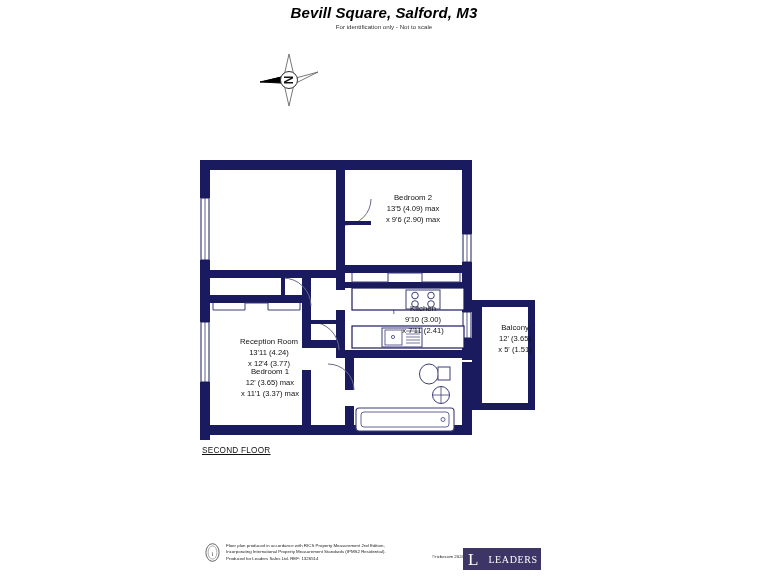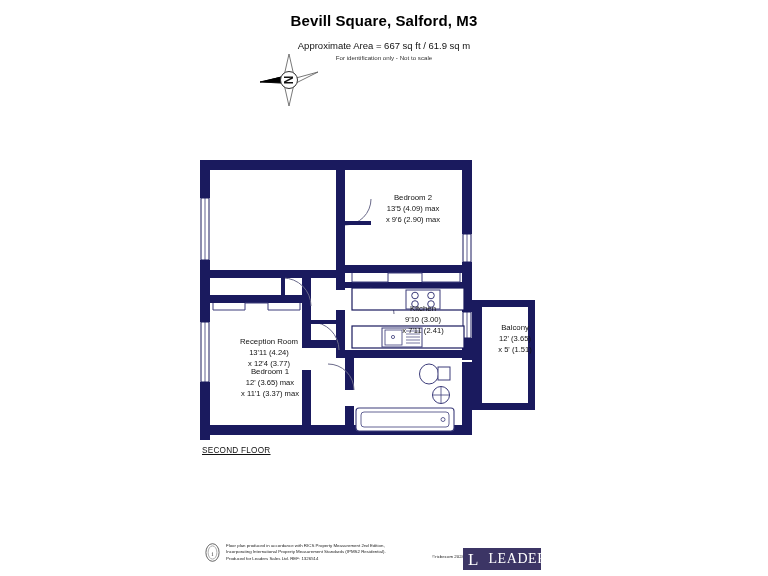--- a/index.html
+++ b/index.html
@@ -24,22 +24,23 @@
     top: 0;
     width: 768px;
     text-align: center;
     padding-top: 4px;
   }
   #plan-title {
     font-size: 15px;
     font-weight: bold;
     letter-spacing: 0.1px;
     color: #000;
-    margin: 8px;
+    margin: 0;
     line-height: 18px;
+    font-style: italic;
   }
   #plan-area {
     font-size: 9.5px;
     color: #111;
     margin: 0;
     line-height: 15px;
   }
   #plan-disclaimer {
     font-size: 6.2px;
     color: #333;
@@ -141,31 +142,30 @@
     padding-right: 5px;
   }
   #leaders-divider {
     width: 1px;
     height: 13px;
     background: #b9b4cf;
     margin-right: 5px;
   }
   #leaders-word {
     font-family: "Liberation Serif", serif;
-    font-size: 14px;
+    font-size: 10px;
     letter-spacing: 0.6px;
     color: #ffffff;
   }
 </style>
 </head>
 <body>
 
 <div id="header">
   <h1 id="plan-title">Bevill Square, Salford, M3</h1>
-  <p id="plan-area">Approximate Area = 667 sq ft / 61.9 sq m</p>
   <p id="plan-disclaimer">For identification only - Not to scale</p>
 </div>
 
 <div id="compass">
   <svg width="62" height="56" viewBox="0 0 62 56">
 
     <g stroke="#555" stroke-width="0.8" fill="#ffffff">
       <polygon points="31,2 36,24 31,29 26,24"></polygon>
       <polygon points="31,54 36,32 31,27 26,32"></polygon>
       <polygon points="60,20 38,26 33,28 38,31"></polygon>

